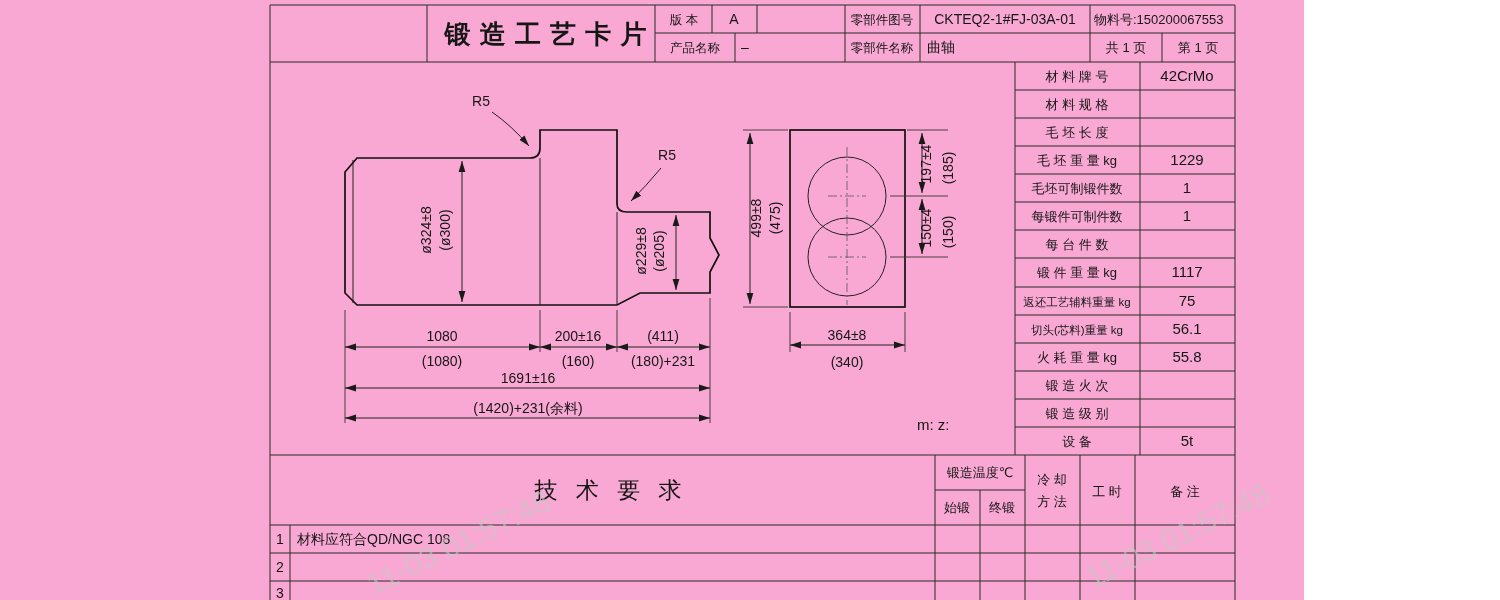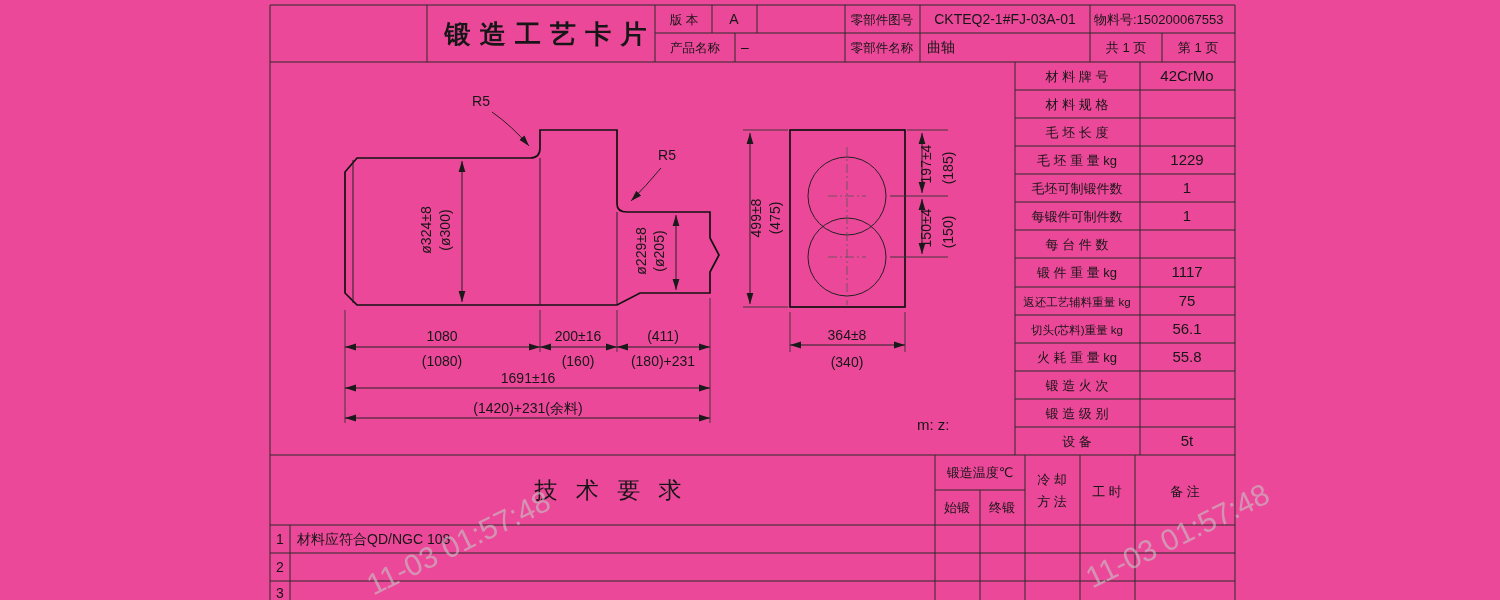--- a/index.html
+++ b/index.html
@@ -1,17 +1,17 @@
 <!DOCTYPE html>
 <html><head>
 <meta charset="utf-8">
 <style>
   *{margin:0;padding:0;box-sizing:border-box}
   html,body{background:#ffffff}
-  .page{position:relative;width:1500px;height:600px;background:#ec4899;overflow:hidden;
+  .page{position:relative;width:1304px;height:600px;background:#f9a8d4;overflow:hidden;
         font-family:"Liberation Sans","DejaVu Sans",sans-serif}
   svg{position:absolute;left:0;top:0}
   text{font-family:"Liberation Sans","DejaVu Sans",sans-serif;fill:#161616;font-size:13px}
   .s11{font-size:11.5px}
   .s12{font-size:12.5px}
   .s13{font-size:13px}
   .s14{font-size:14px}
   .s15{font-size:15px}
   .ttl{font-size:26px;font-weight:bold;letter-spacing:1px}
   .tech{font-size:23px;letter-spacing:6px}

